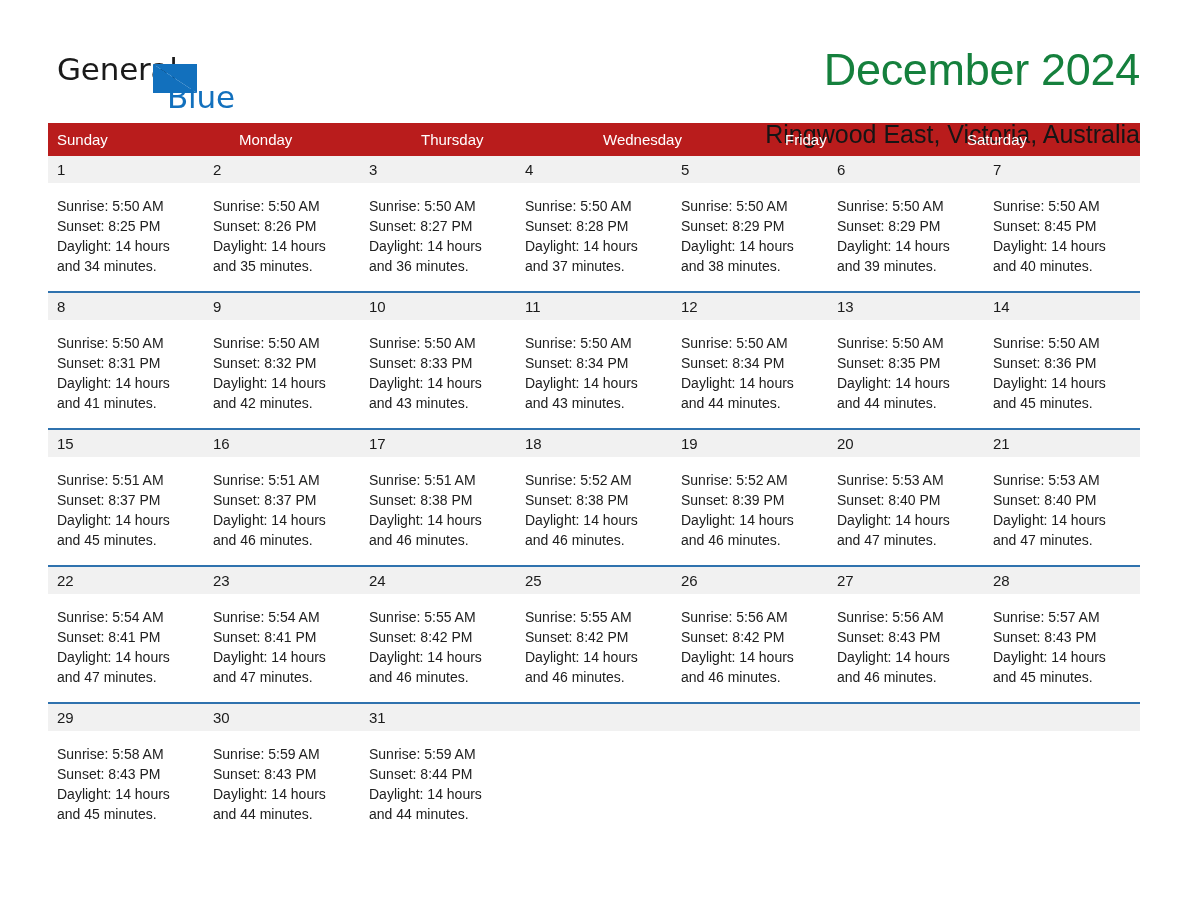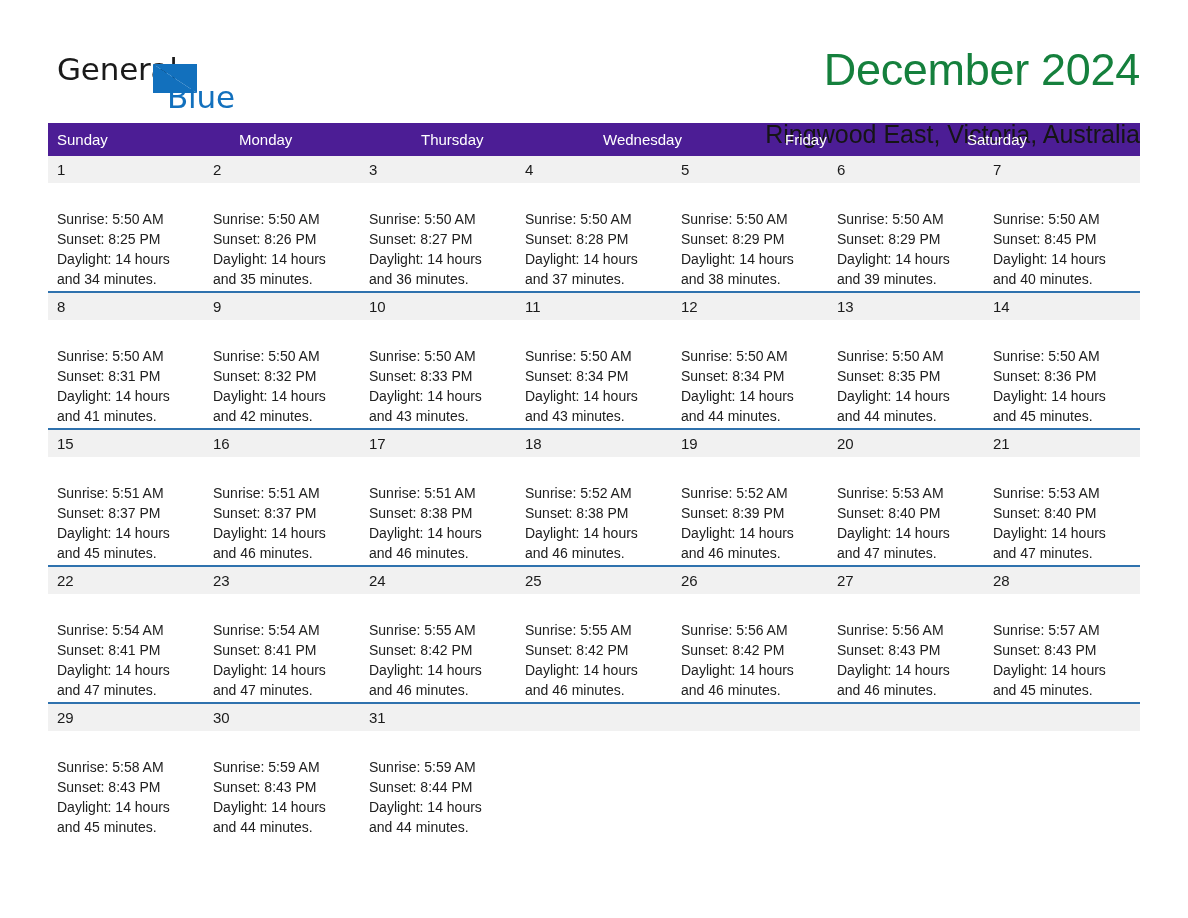--- a/index.html
+++ b/index.html
@@ -93,21 +93,21 @@
   }
 
   
   .calendar {
     margin-top: 15px;
     width: 1092px;
   }
 
   .weekday-row {
     display: flex;
-    background: #4c1d95;
+    background: #b91c1c;
     height: 33px;
   }
   .weekday-cell {
     flex: 1 1 0;
     color: #ffffff;
     font-size: 15px;
     line-height: 33px;
     padding-left: 9px;
     box-sizing: border-box;
     white-space: nowrap;
@@ -140,21 +140,21 @@
     background: #f1f1f1;
   }
   .day-number {
     font-size: 15px;
     color: #1b1b1b;
     line-height: 27px;
     padding-left: 9px;
     display: block;
   }
   .day-body {
-    padding: 26px 8px 0 9px;
+    padding: 13px 8px 0 9px;
     height: 80px;
     box-sizing: border-box;
   }
   .day-line {
     font-size: 14px;
     color: #202020;
     line-height: 20px;
     white-space: nowrap;
   }
   .day-cell.empty .day-body {

